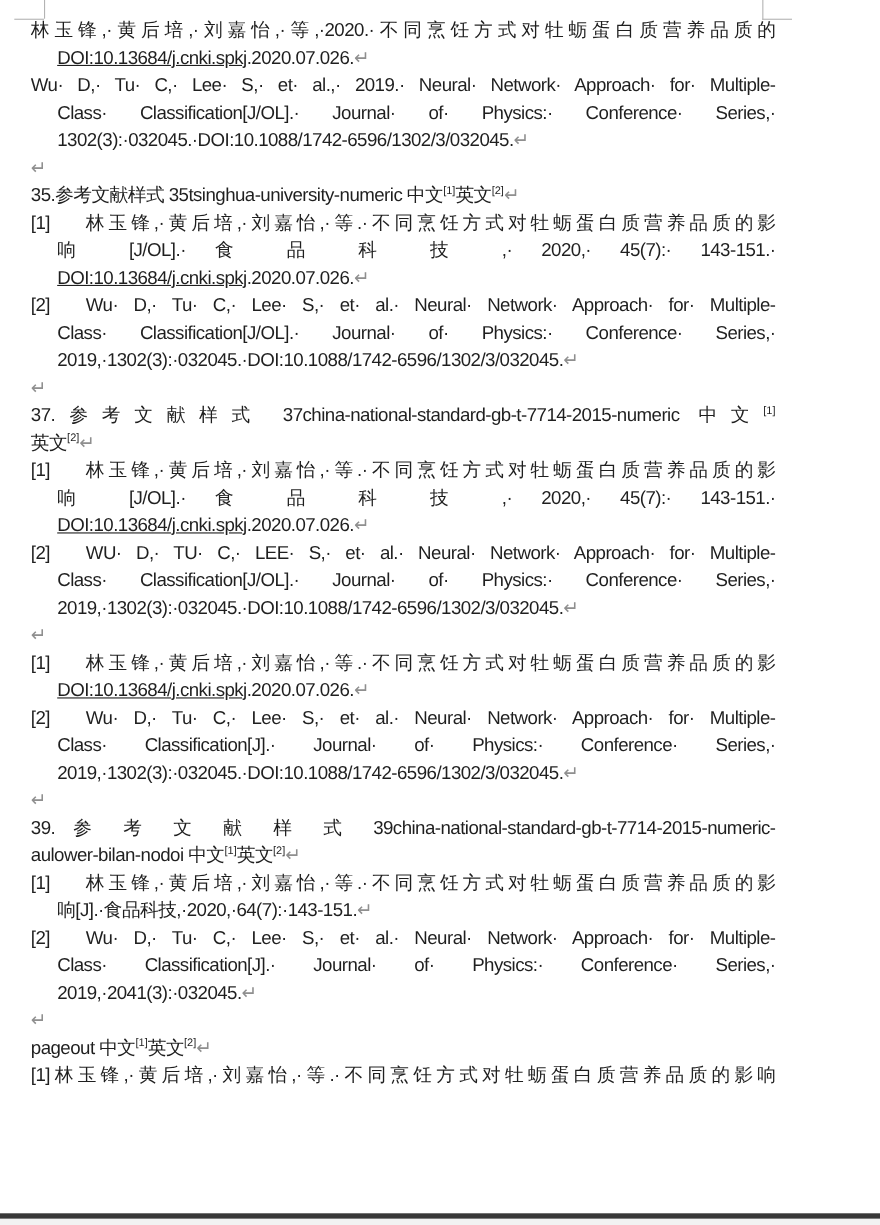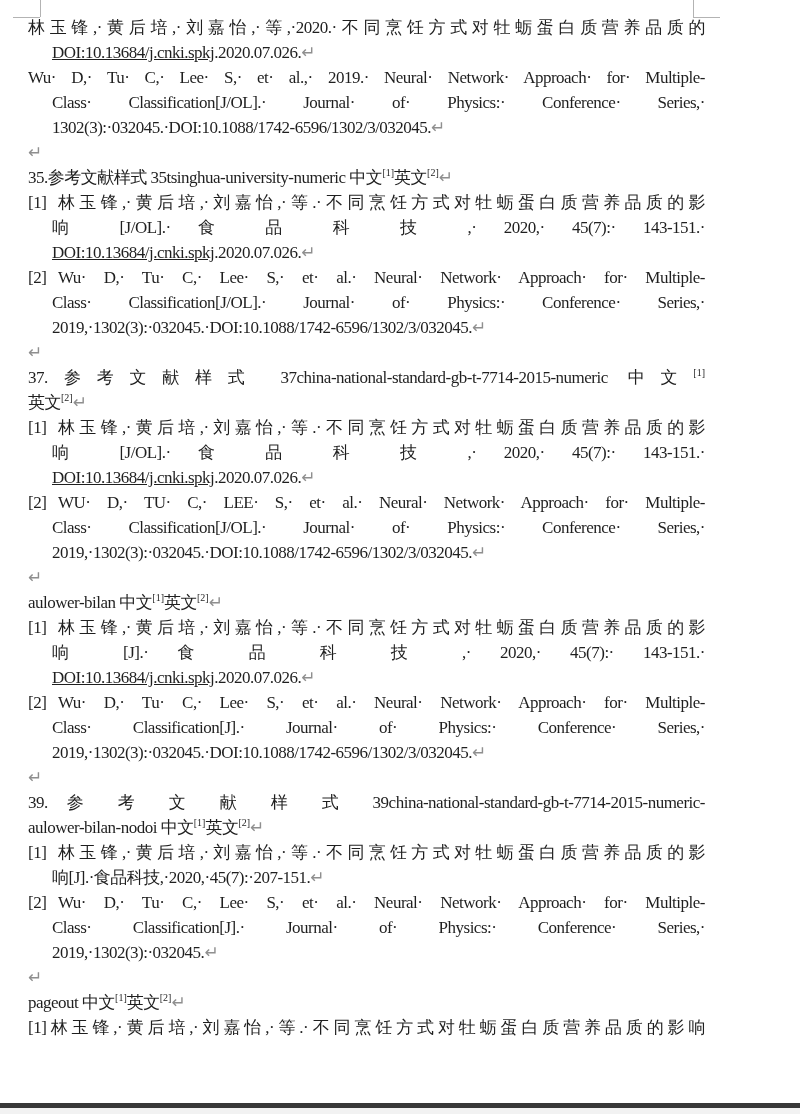--- a/index.html
+++ b/index.html
@@ -1,34 +1,34 @@
 <!DOCTYPE html>
 <html><head>
 <meta charset="utf-8">
 <style>
   html,body { margin:0; padding:0; background:#ffffff; }
   .page {
     position:relative; width:800px; height:1114px; overflow:hidden;
     background:#ffffff;
-    font-family:Liberation Serif, serif;
+    font-family:Liberation Sans, sans-serif;
     color:#1f1f1f;
   }
   .textarea { position:absolute; left:28px; top:15px; width:677px; z-index:1; }
   .line {
     height:25px; line-height:25px; font-size:17px; letter-spacing:-0.5px;
     white-space:pre; overflow:hidden;
   }
   .line.spread {
     white-space:normal; text-align:justify;
     text-align-last:justify; -moz-text-align-last:justify;
   }
   .ind1 { padding-left:24px; }
   .lbl-line { display:flex; }
   .lbl { flex:0 0 30px; white-space:pre; }
-  .lbl-body { flex:1 1 auto; white-space:normal; }
+  .lbl-body { flex:1 1 auto; white-space:normal;margin-left:20px; }
   .lbl-line.spread .lbl-body { text-align:justify; text-align-last:justify; -moz-text-align-last:justify; }
   sup.supref { font-size:10px; letter-spacing:0; line-height:0; vertical-align:super; }
   .doi {
     text-decoration:underline; text-decoration-color:#1f1f1f;
     border-bottom:1px solid #2e74b5; padding-bottom:16px;
   }
   .pmark { color:#8f8f8f; }
   
   .crop { position:absolute; background:#b3b3b3; z-index:2; }
   .crop-left-h  { left:13px;  top:17px; width:27px; height:1px; }
@@ -77,47 +77,45 @@
       </div>
       <div class="line spread ind1"><span>响 [J/OL].· 食 品 科 技 ,· 2020,· 45(7):· 143-151.·</span></div>
       <div class="line ind1"><span class="doi">DOI:10.13684/j.cnki.spkj</span><span>.2020.07.026.</span><span class="pmark">↵</span></div>
       <div class="line spread lbl-line">
         <span class="lbl">[2]</span>
         <span class="lbl-body"><span>WU· D,· TU· C,· LEE· S,· et· al.· Neural· Network· Approach· for· Multiple-</span></span>
       </div>
       <div class="line spread ind1"><span>Class· Classification[J/OL].· Journal· of· Physics:· Conference· Series,·</span></div>
       <div class="line ind1"><span>2019,·1302(3):·032045.·DOI:10.1088/1742-6596/1302/3/032045.</span><span class="pmark">↵</span></div>
       <div class="line"><span class="pmark">↵</span></div>
-      <div class="line"><span>aulower-bilan 中文</span><sup class="supref">[1]</sup><span>英文</span><sup class="supref">[2]</sup><span class="pmark">↵</span></div>
       <div class="line spread lbl-line">
         <span class="lbl">[1]</span>
         <span class="lbl-body"><span>林玉锋,·黄后培,·刘嘉怡,·等.·不同烹饪方式对牡蛎蛋白质营养品质的影</span></span>
       </div>
-      <div class="line spread ind1"><span>响 [J].· 食 品 科 技 ,· 2020,· 45(7):· 143-151.·</span></div>
       <div class="line ind1"><span class="doi">DOI:10.13684/j.cnki.spkj</span><span>.2020.07.026.</span><span class="pmark">↵</span></div>
       <div class="line spread lbl-line">
         <span class="lbl">[2]</span>
         <span class="lbl-body"><span>Wu· D,· Tu· C,· Lee· S,· et· al.· Neural· Network· Approach· for· Multiple-</span></span>
       </div>
       <div class="line spread ind1"><span>Class· Classification[J].· Journal· of· Physics:· Conference· Series,·</span></div>
       <div class="line ind1"><span>2019,·1302(3):·032045.·DOI:10.1088/1742-6596/1302/3/032045.</span><span class="pmark">↵</span></div>
       <div class="line"><span class="pmark">↵</span></div>
       <div class="line spread"><span>39. 参 考 文 献 样 式 39china-national-standard-gb-t-7714-2015-numeric-</span></div>
       <div class="line"><span>aulower-bilan-nodoi 中文</span><sup class="supref">[1]</sup><span>英文</span><sup class="supref">[2]</sup><span class="pmark">↵</span></div>
       <div class="line spread lbl-line">
         <span class="lbl">[1]</span>
         <span class="lbl-body"><span>林玉锋,·黄后培,·刘嘉怡,·等.·不同烹饪方式对牡蛎蛋白质营养品质的影</span></span>
       </div>
-      <div class="line ind1"><span>响[J].·食品科技,·2020,·45(7):·207-151.</span><span class="pmark">↵</span></div>
+      <div class="line ind1"><span>响[J].·食品科技,·2020,·64(7):·143-151.</span><span class="pmark">↵</span></div>
       <div class="line spread lbl-line">
         <span class="lbl">[2]</span>
         <span class="lbl-body"><span>Wu· D,· Tu· C,· Lee· S,· et· al.· Neural· Network· Approach· for· Multiple-</span></span>
       </div>
       <div class="line spread ind1"><span>Class· Classification[J].· Journal· of· Physics:· Conference· Series,·</span></div>
-      <div class="line ind1"><span>2019,·1302(3):·032045.</span><span class="pmark">↵</span></div>
+      <div class="line ind1"><span>2019,·2041(3):·032045.</span><span class="pmark">↵</span></div>
       <div class="line"><span class="pmark">↵</span></div>
       <div class="line"><span>pageout 中文</span><sup class="supref">[1]</sup><span>英文</span><sup class="supref">[2]</sup><span class="pmark">↵</span></div>
       <div class="line spread"><span>[1]林玉锋,·黄后培,·刘嘉怡,·等.·不同烹饪方式对牡蛎蛋白质营养品质的影响</span></div>
     </div>
 
   <div class="bottom-dark"></div>
   <div class="bottom-light"></div>
 </div>
 
 </body></html>

